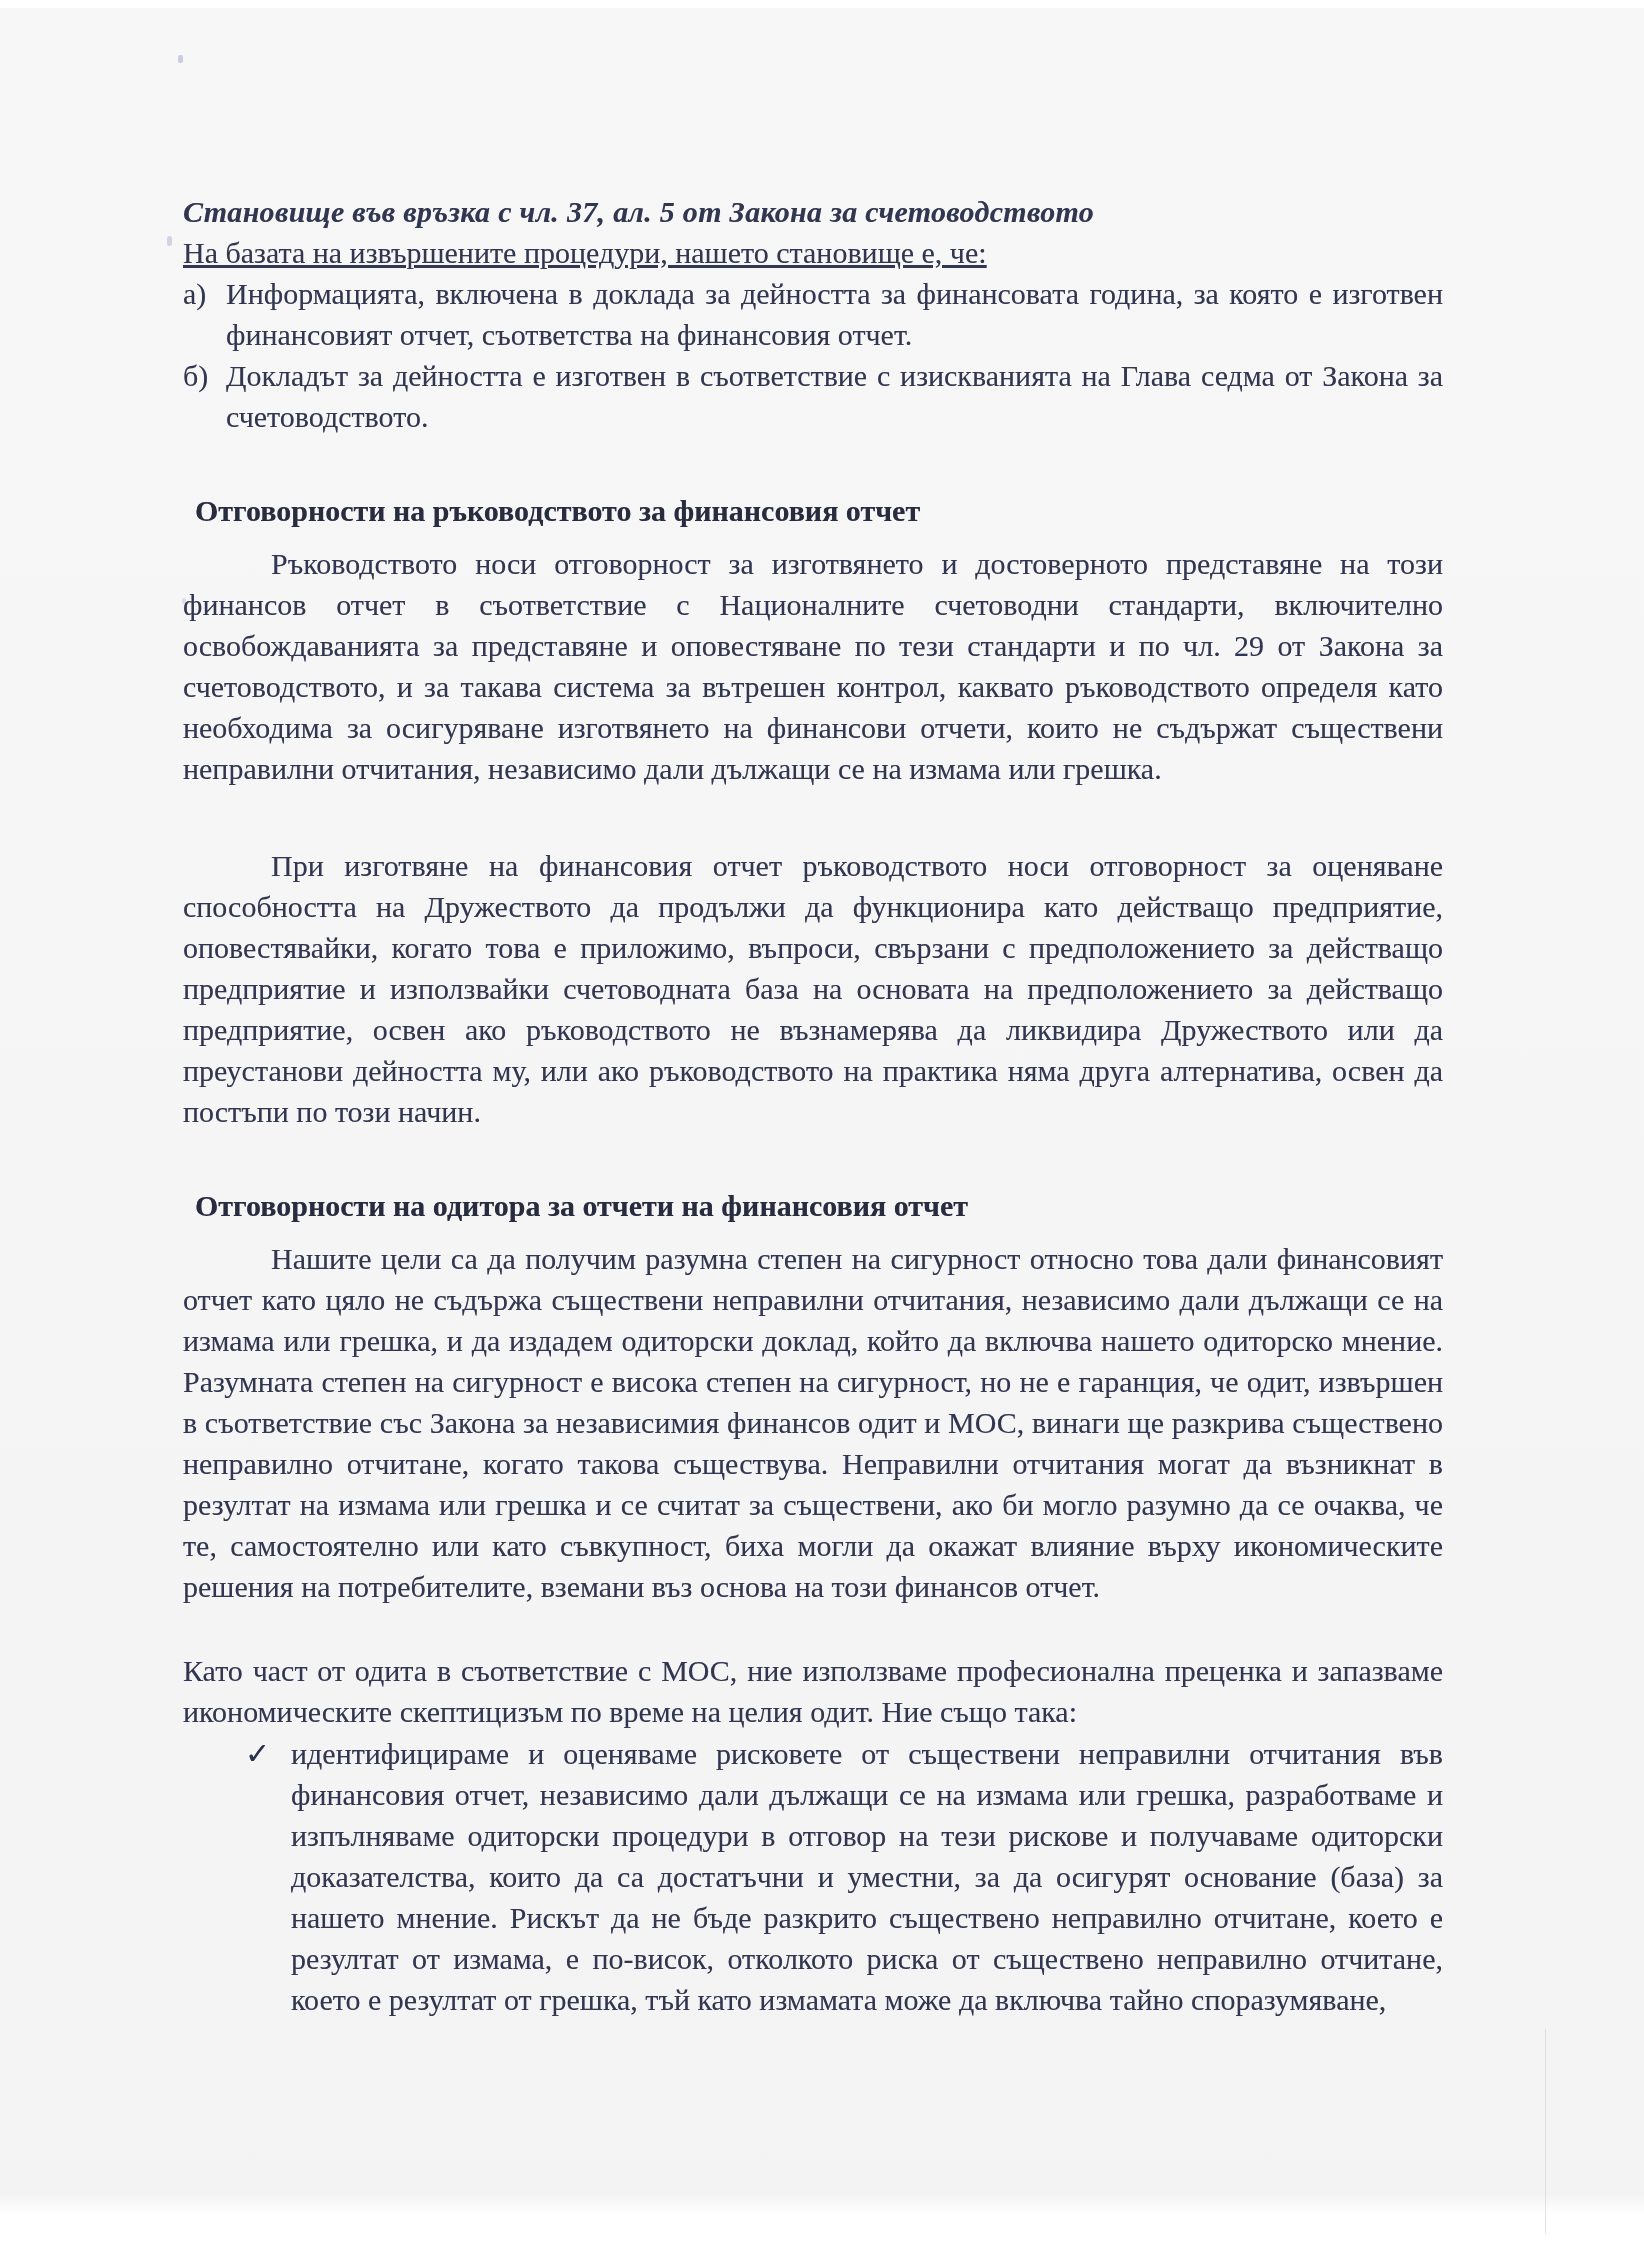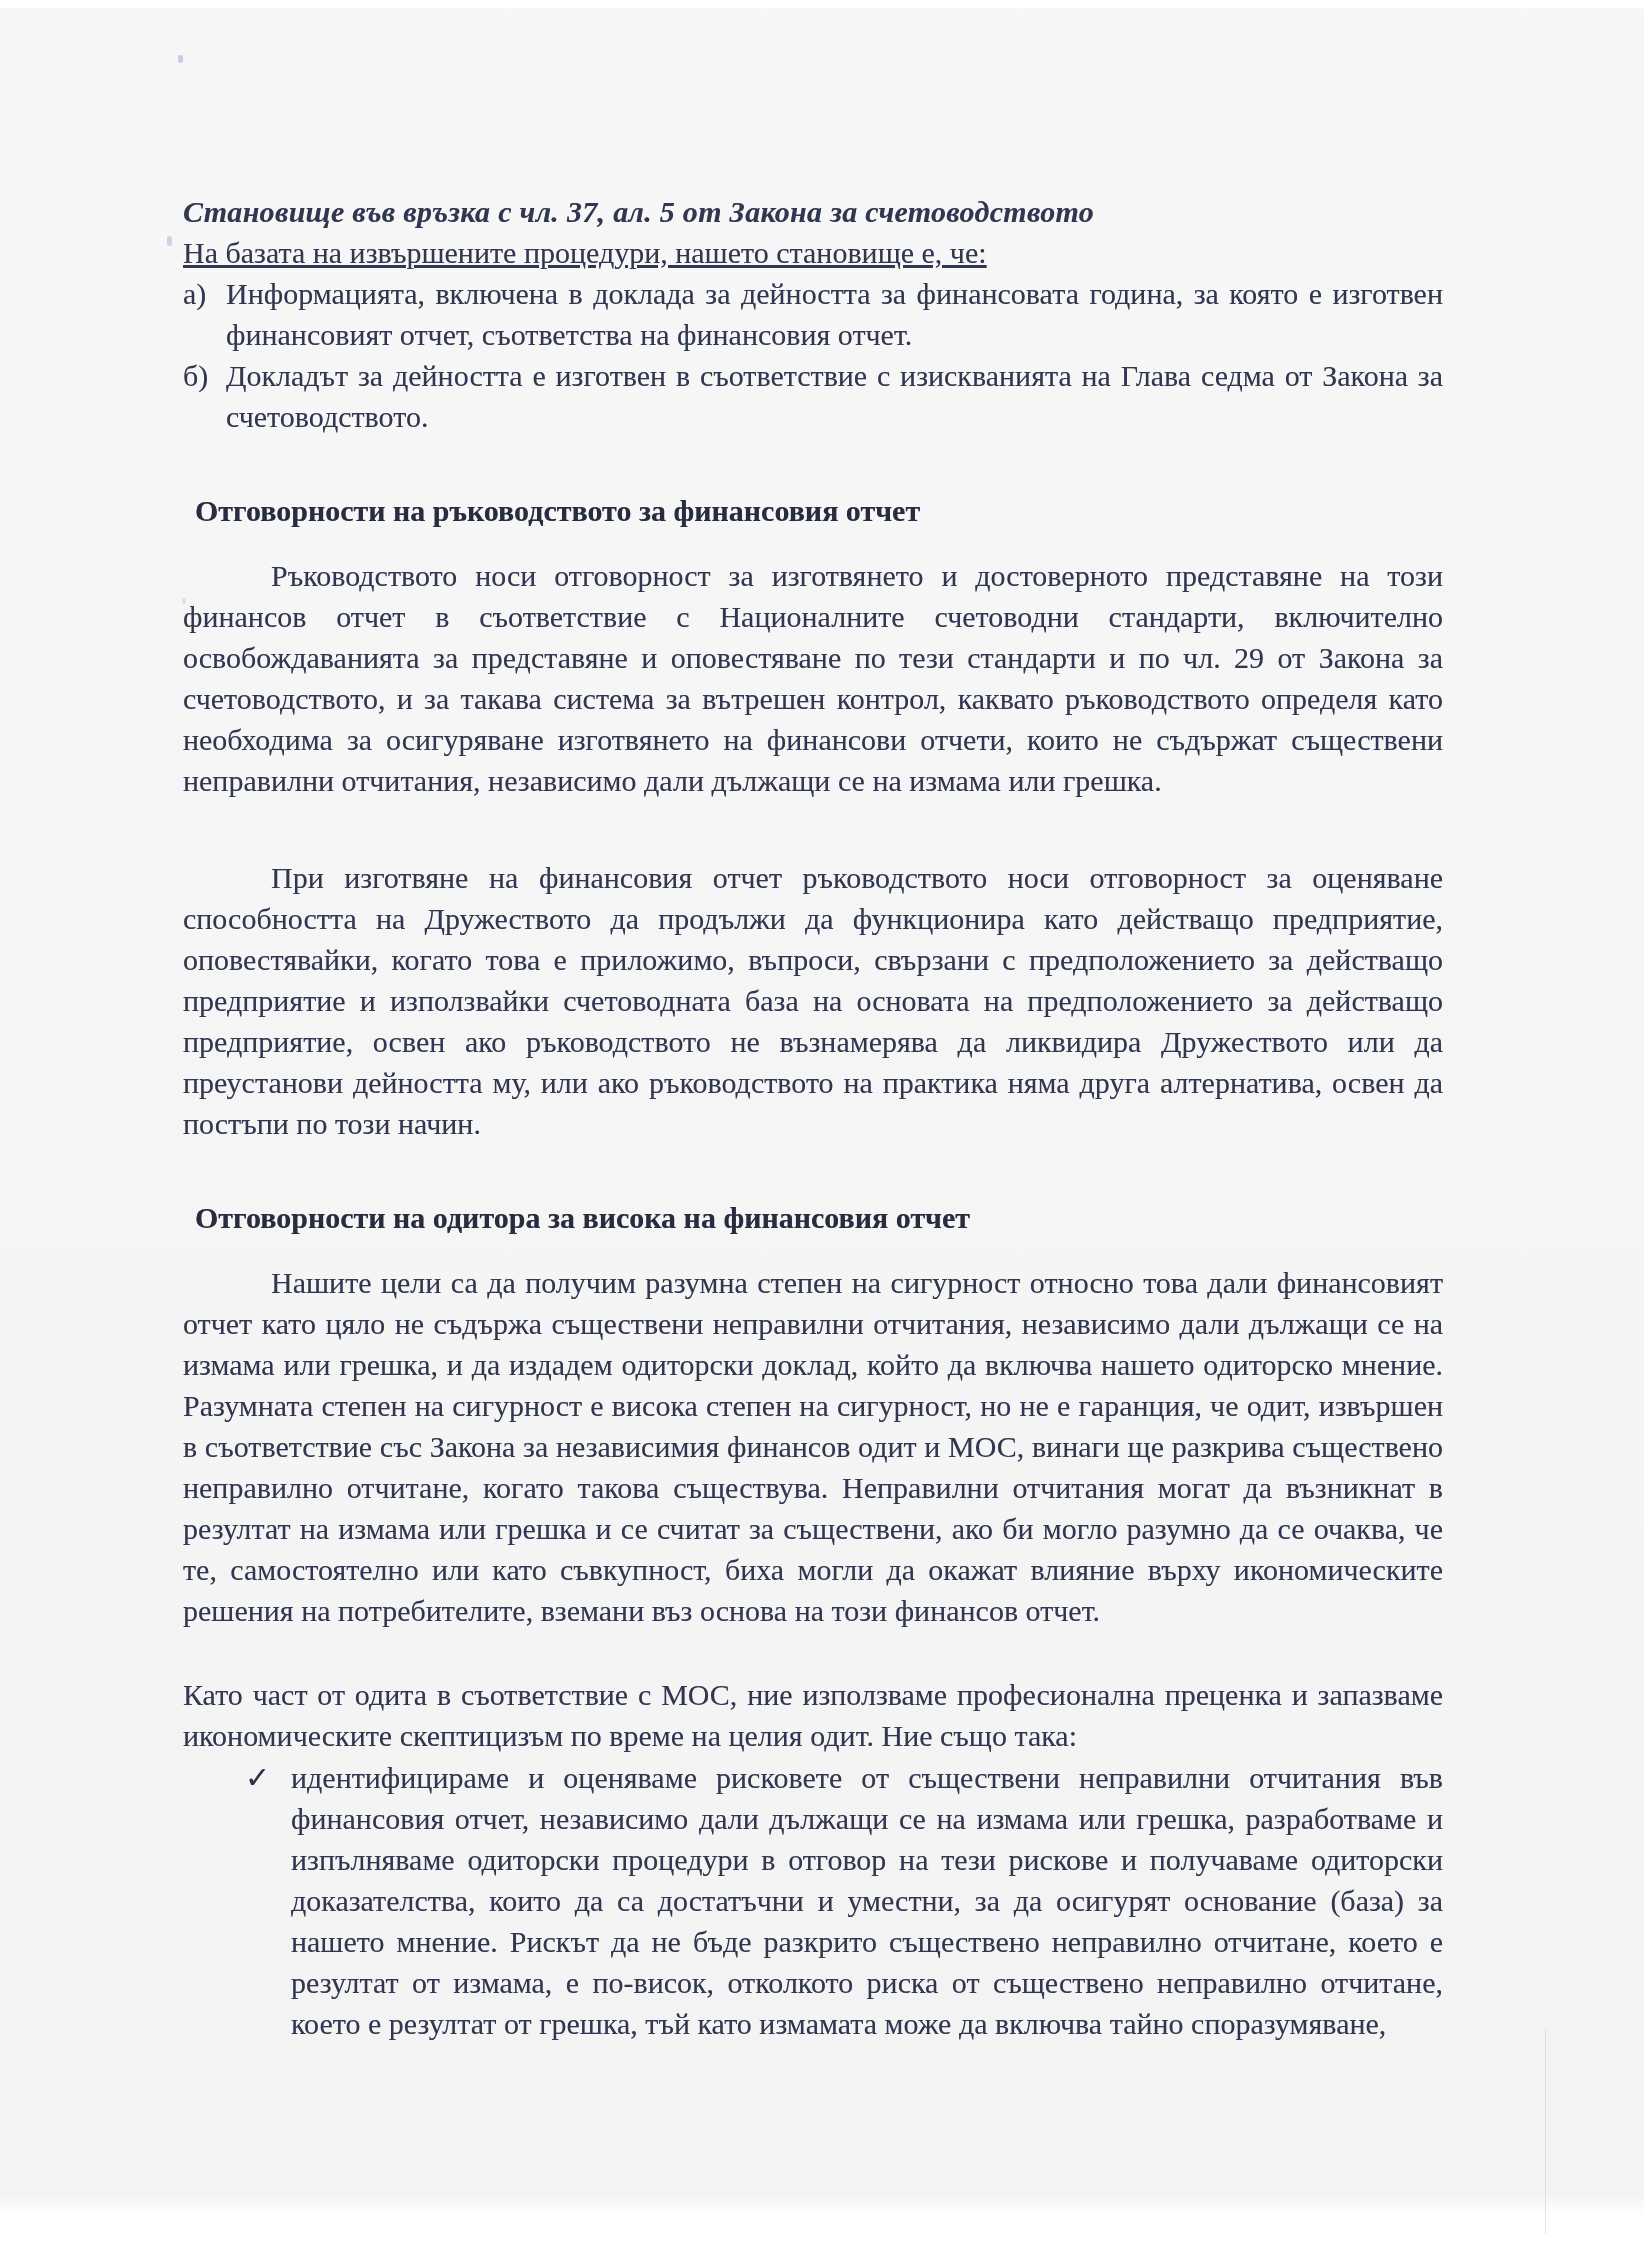--- a/index.html
+++ b/index.html
@@ -49,21 +49,21 @@
     margin: 12px;
     margin-top: 53px;
     font-size: 30px;
     line-height: 41px;
     font-weight: 700;
     color: #272c3f;
     text-shadow: 0 0 0.6px rgba(39, 44, 63, 0.45);
   }
   .para {
     text-align: justify;
-    margin-top: 24px;
+    margin-top: 12px;
   }
   .para.indent { text-indent: 88px; }
   .para.gap { margin-top: 56px; }
   .closing {
     text-align: justify;
     margin-top: 43px;
   }
   .bullet {
     display: flex;
     align-items: flex-start;
@@ -148,21 +148,21 @@
       <span class="li-label">б)</span>
       <span class="li-text">Докладът за дейността е изготвен в съответствие с изискванията на Глава седма от Закона за счетоводството.</span>
     </div>
 
     <h2 class="heading">Отговорности на ръководството за финансовия отчет</h2>
 
     <p class="para indent">Ръководството носи отговорност за изготвянето и достоверното представяне на този финансов отчет в съответствие с Националните счетоводни стандарти, включително освобождаванията за представяне и оповестяване по тези стандарти и по чл. 29 от Закона за счетоводството, и за такава система за вътрешен контрол, каквато ръководството определя като необходима за осигуряване изготвянето на финансови отчети, които не съдържат съществени неправилни отчитания, независимо дали дължащи се на измама или грешка.</p>
 
     <p class="para indent gap">При изготвяне на финансовия отчет ръководството носи отговорност за оценяване способността на Дружеството да продължи да функционира като действащо предприятие, оповестявайки, когато това е приложимо, въпроси, свързани с предположението за действащо предприятие и използвайки счетоводната база на основата на предположението за действащо предприятие, освен ако ръководството не възнамерява да ликвидира Дружеството или да преустанови дейността му, или ако ръководството на практика няма друга алтернатива, освен да постъпи по този начин.</p>
 
-    <h2 class="heading">Отговорности на одитора за висока на финансовия отчет</h2>
+    <h2 class="heading">Отговорности на одитора за отчети на финансовия отчет</h2>
 
     <p class="para indent">Нашите цели са да получим разумна степен на сигурност относно това дали финансовият отчет като цяло не съдържа съществени неправилни отчитания, независимо дали дължащи се на измама или грешка, и да издадем одиторски доклад, който да включва нашето одиторско мнение. Разумната степен на сигурност е висока степен на сигурност, но не е гаранция, че одит, извършен в съответствие със Закона за независимия финансов одит и МОС, винаги ще разкрива съществено неправилно отчитане, когато такова съществува. Неправилни отчитания могат да възникнат в резултат на измама или грешка и се считат за съществени, ако би могло разумно да се очаква, че те, самостоятелно или като съвкупност, биха могли да окажат влияние върху икономическите решения на потребителите, вземани въз основа на този финансов отчет.</p>
 
     <p class="closing">Като част от одита в съответствие с МОС, ние използваме професионална преценка и запазваме икономическите скептицизъм по време на целия одит. Ние също така:</p>
 
     <div class="bullet">
       <span class="check">✓</span>
       <span class="bullet-text">идентифицираме и оценяваме рисковете от съществени неправилни отчитания във финансовия отчет, независимо дали дължащи се на измама или грешка, разработваме и изпълняваме одиторски процедури в отговор на тези рискове и получаваме одиторски доказателства, които да са достатъчни и уместни, за да осигурят основание (база) за нашето мнение. Рискът да не бъде разкрито съществено неправилно отчитане, което е резултат от измама, е по-висок, отколкото риска от съществено неправилно отчитане, което е резултат от грешка, тъй като измамата може да включва тайно споразумяване,</span>
     </div>
 

